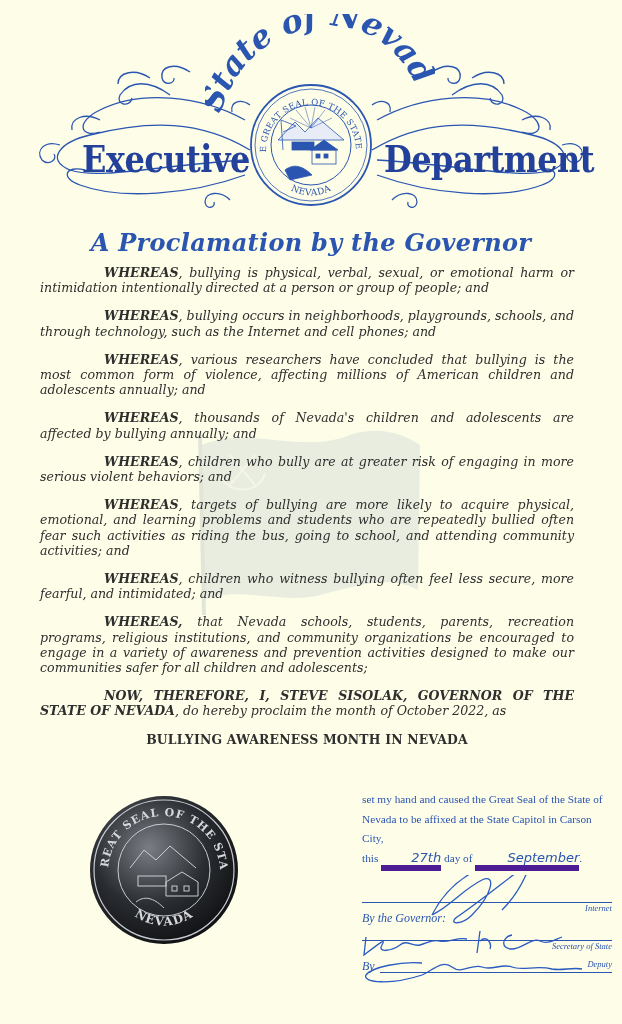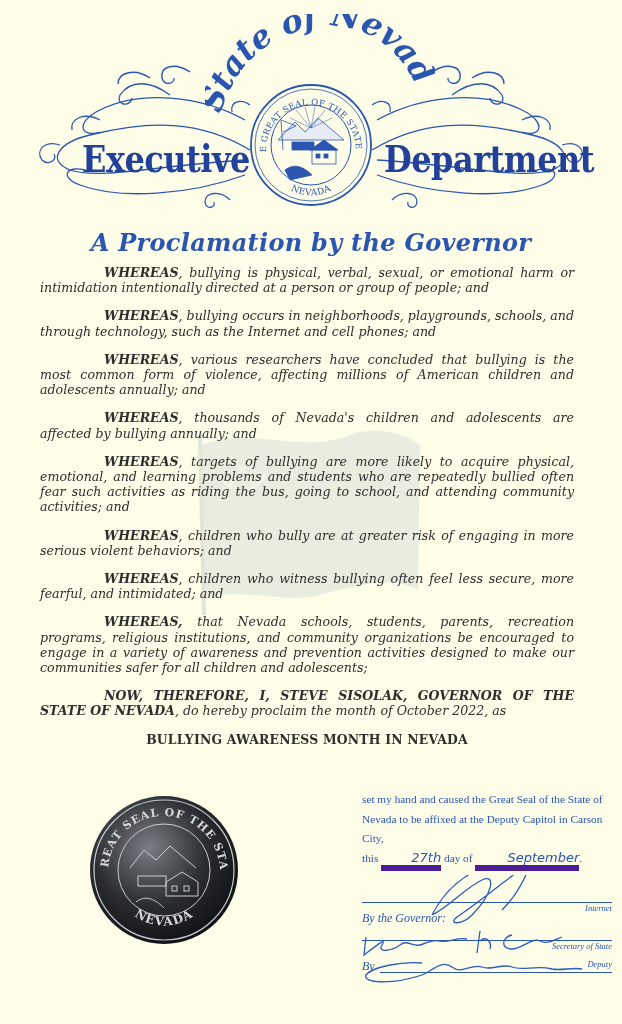--- a/index.html
+++ b/index.html
@@ -158,22 +158,22 @@
     <path d="M 40 60 L 65 30 M 40 30 L 65 60"></path>
     <path d="M 30 48 C 35 70, 70 70, 75 48"></path>
   </g>
 </svg>
 
 <div class="body-text">
   <p class="para"><b>WHEREAS</b><span>, bullying is physical, verbal, sexual, or emotional harm or intimidation intentionally directed at a person or group of people; and</span></p>
   <p class="para"><b>WHEREAS</b><span>, bullying occurs in neighborhoods, playgrounds, schools, and through technology, such as the Internet and cell phones; and</span></p>
   <p class="para"><b>WHEREAS</b><span>, various researchers have concluded that bullying is the most common form of violence, affecting millions of American children and adolescents annually; and</span></p>
   <p class="para"><b>WHEREAS</b><span>, thousands of Nevada's children and adolescents are affected by bullying annually; and</span></p>
+  <p class="para"><b>WHEREAS</b><span>, children who bully are at greater risk of engaging in more serious violent behaviors; and</span></p>
   <p class="para"><b>WHEREAS</b><span>, targets of bullying are more likely to acquire physical, emotional, and learning problems and students who are repeatedly bullied often fear such activities as riding the bus, going to school, and attending community activities; and</span></p>
-  <p class="para"><b>WHEREAS</b><span>, children who bully are at greater risk of engaging in more serious violent behaviors; and</span></p>
   <p class="para"><b>WHEREAS</b><span>, children who witness bullying often feel less secure, more fearful, and intimidated; and</span></p>
   <p class="para"><b>WHEREAS,</b><span> that Nevada schools, students, parents, recreation programs, religious institutions, and community organizations be encouraged to engage in a variety of awareness and prevention activities designed to make our communities safer for all children and adolescents;</span></p>
   <p class="para now-para"><b>NOW, THEREFORE, I, STEVE SISOLAK, GOVERNOR OF THE STATE OF NEVADA</b><span>, do hereby proclaim the month of October 2022, as</span></p>
   <div class="declaration">BULLYING AWARENESS MONTH IN NEVADA</div>
 </div>
 
 <svg class="gold-seal" viewBox="0 0 156 160">
   <defs>
     <radialGradient id="sealGrad" cx="40%" cy="35%" r="70%">
       <stop offset="0%" stop-color="#7a7e84"></stop>
@@ -197,21 +197,21 @@
     <rect x="52" y="86" width="28" height="10"></rect>
     <path d="M 80 92 L 96 82 L 112 92 L 112 106 L 80 106 Z"></path>
     <rect x="86" y="96" width="5" height="5"></rect>
       <rect x="98" y="96" width="5" height="5"></rect>
     <path d="M 50 112 C 60 104, 70 110, 78 118"></path>
   </g>
 </svg>
 
 <div class="witness">
   <div>set my hand and caused the Great Seal of the State of</div>
-  <div>Nevada to be affixed at the Deputy Capitol in Carson City,</div>
+  <div>Nevada to be affixed at the State Capitol in Carson City,</div>
   <div>
     <span>this</span>
     <span class="fill-line" style="width:60px">27th</span>
     <span>day of</span>
     <span class="fill-line" style="width:104px">September</span><span>.</span>
   </div>
 </div>
 
 <div class="sig-block">
   <svg class="sig-svg" width="250" height="115" viewBox="0 0 250 115">

